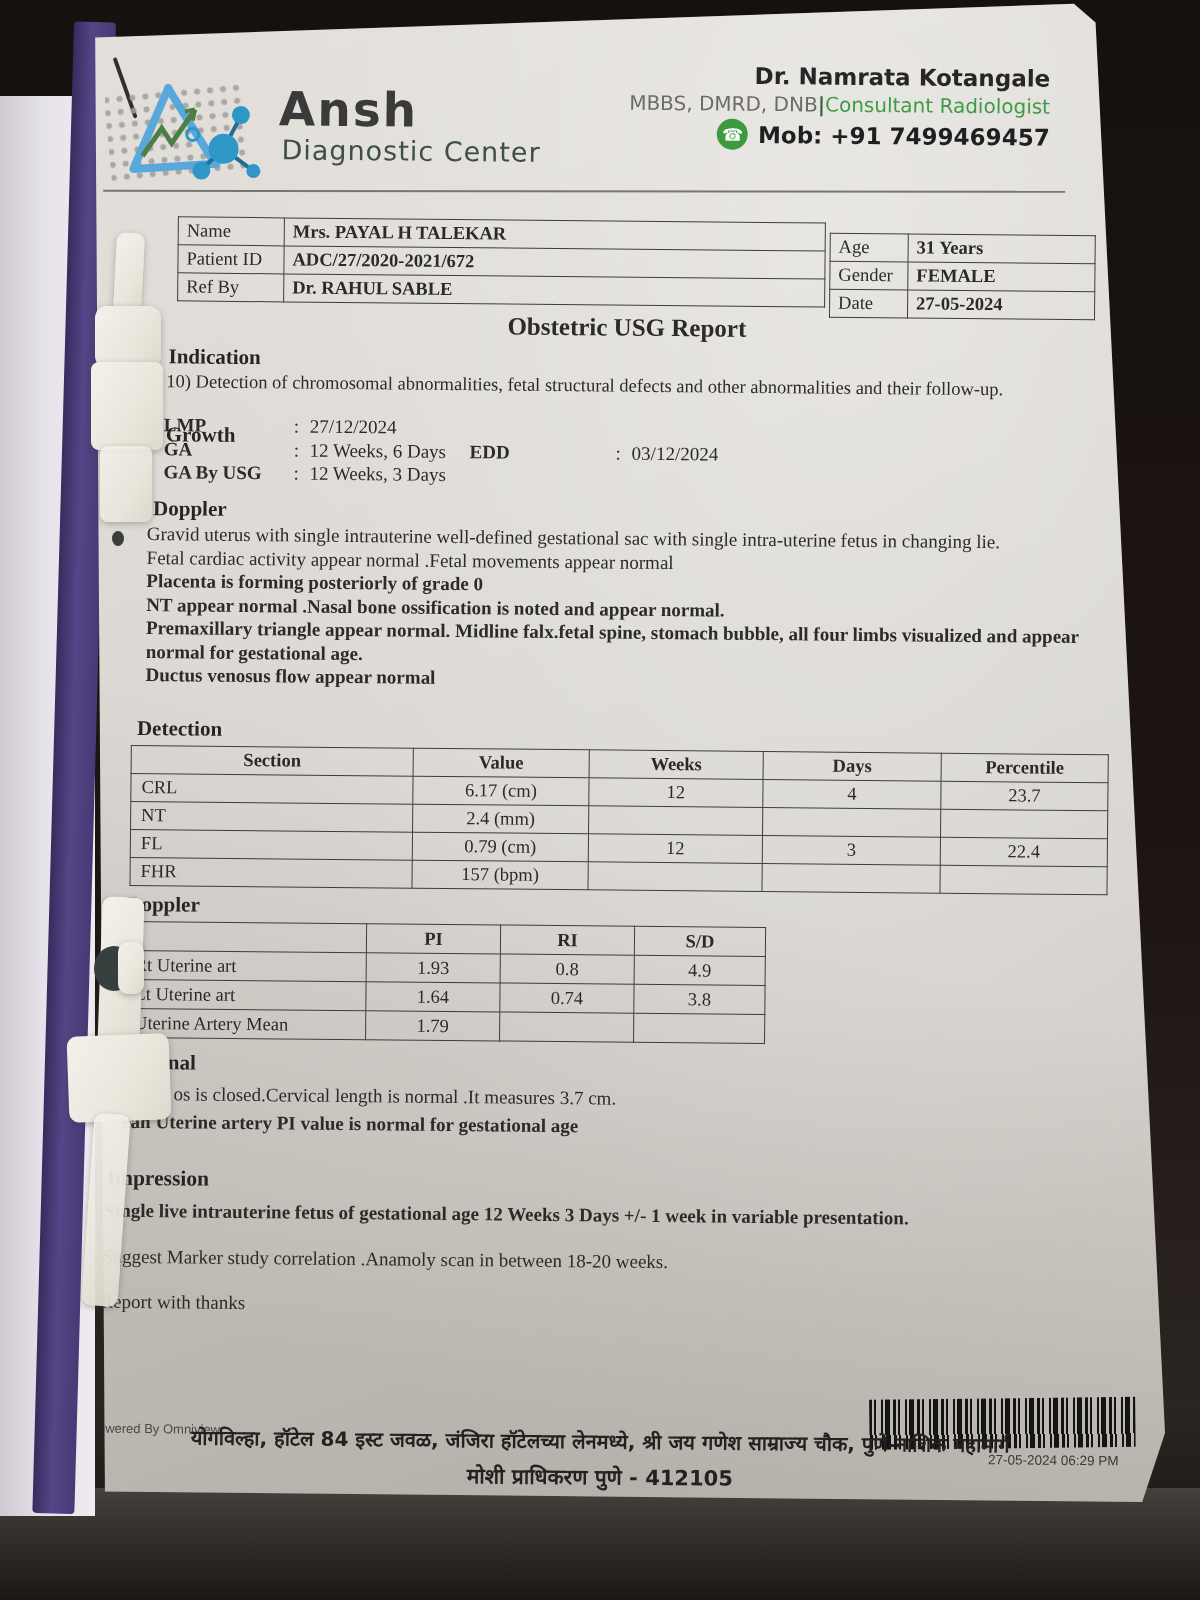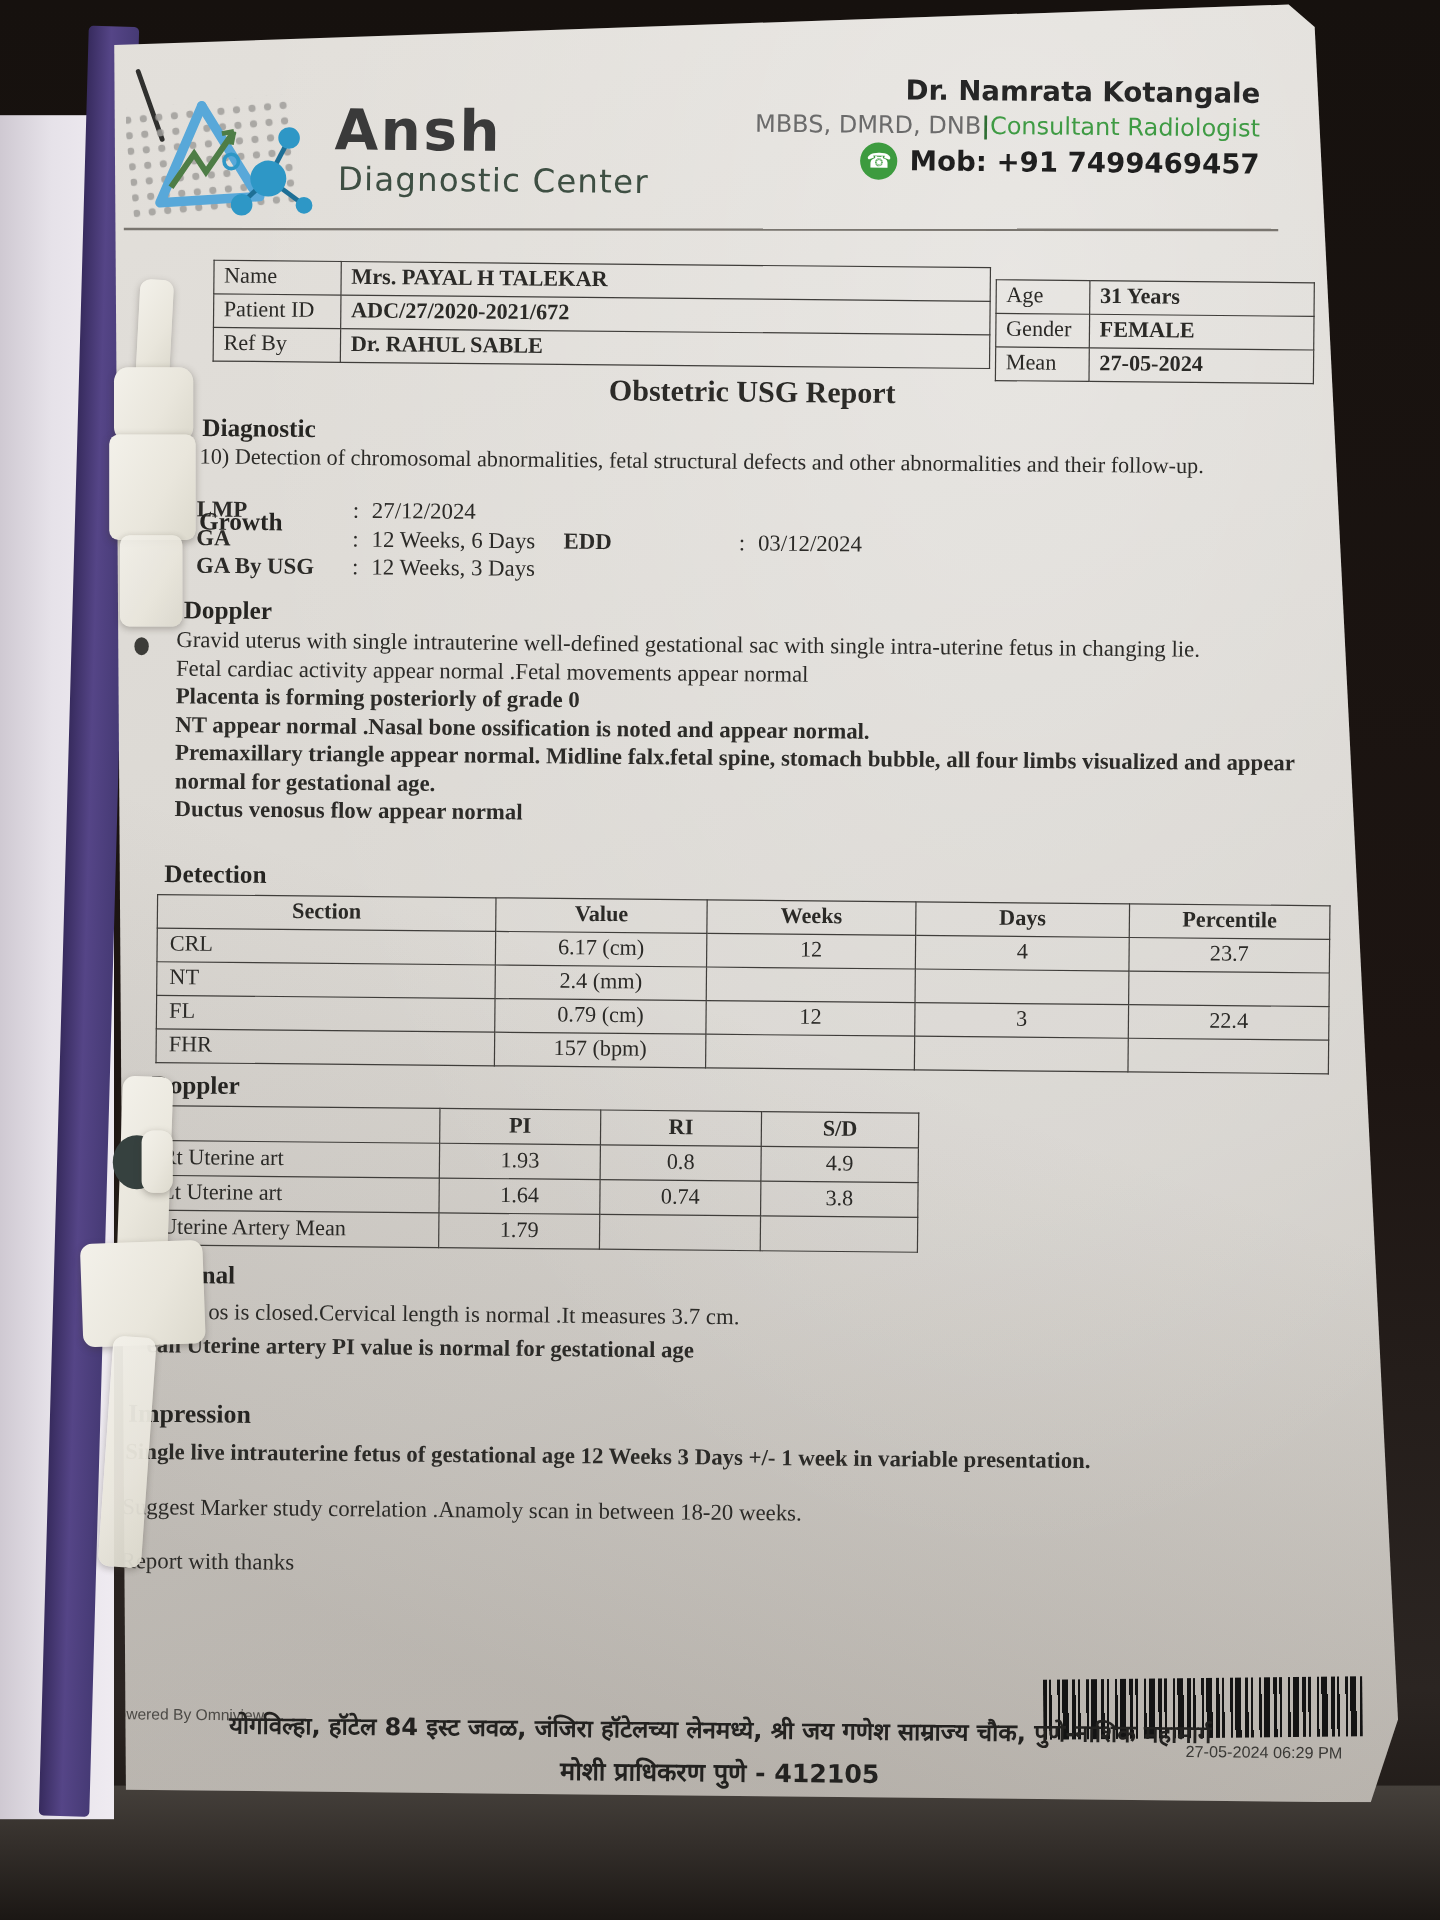--- a/index.html
+++ b/index.html
@@ -161,29 +161,29 @@
         <tbody>
             <tr>
           <td>Age</td>
           <td class="val">31 Years</td>
             </tr>
         <tr>
           <td>Gender</td>
           <td class="val">FEMALE</td>
             </tr>
         <tr>
-          <td>Mean</td>
+          <td>Date</td>
           <td class="val">27-05-2024</td>
             </tr>
       </tbody>
         </table>
 
       <div class="abs" id="report-title">Obstetric USG Report</div>
 
-      <div class="abs h" style="left:92px;top:344px;">Diagnostic</div>
+      <div class="abs h" style="left:92px;top:344px;">Indication</div>
       <div class="abs t" id="indication-text">10) Detection of chromosomal abnormalities, fetal structural defects and other abnormalities and their follow-up.</div>
       <div class="abs h" style="left:90px;top:390px;margin-top:32px;">Growth</div>
 
       <div class="abs grow-row" style="top:414px;">
         <span class="gl">LMP</span><span class="gc">:</span><span class="gv">27/12/2024</span>
       </div>
       <div class="abs grow-row" style="top:438px;">
         <span class="gl">GA</span><span class="gc">:</span><span class="gv2">12 Weeks, 6 Days</span><span class="gl2">EDD</span><span class="gc">:</span><span class="gv">03/12/2024</span>
       </div>
       <div class="abs grow-row" style="top:461px;">

